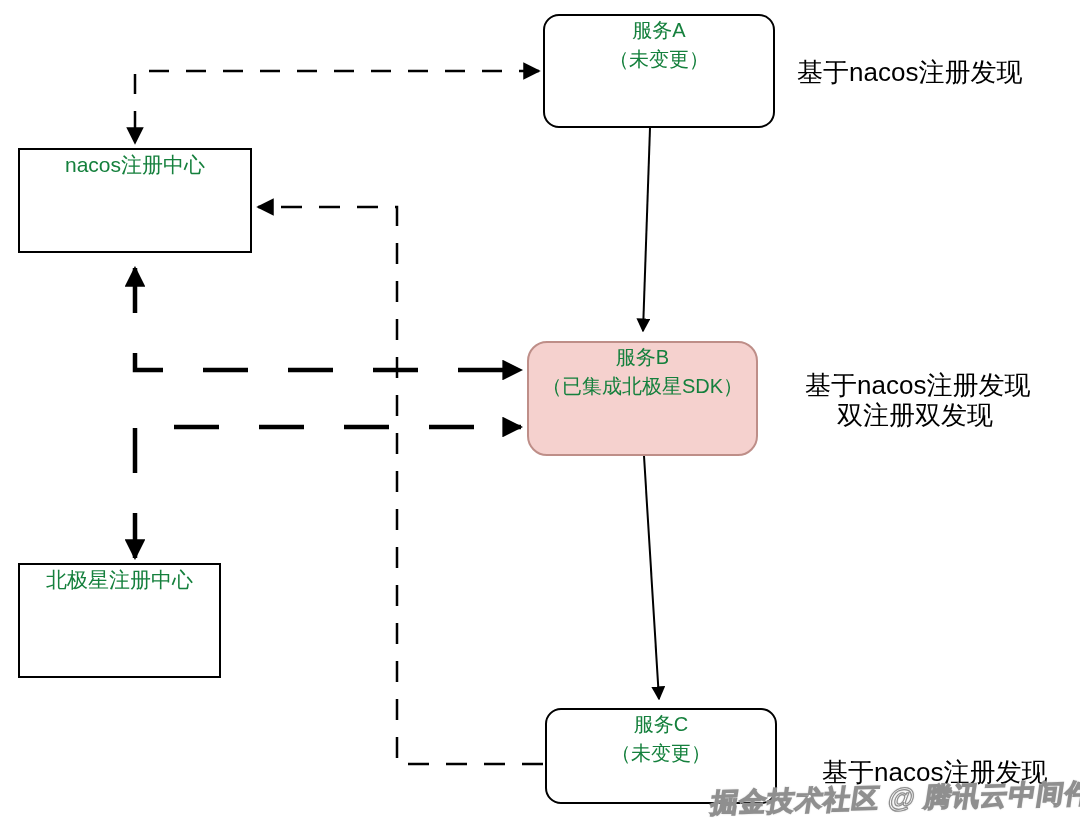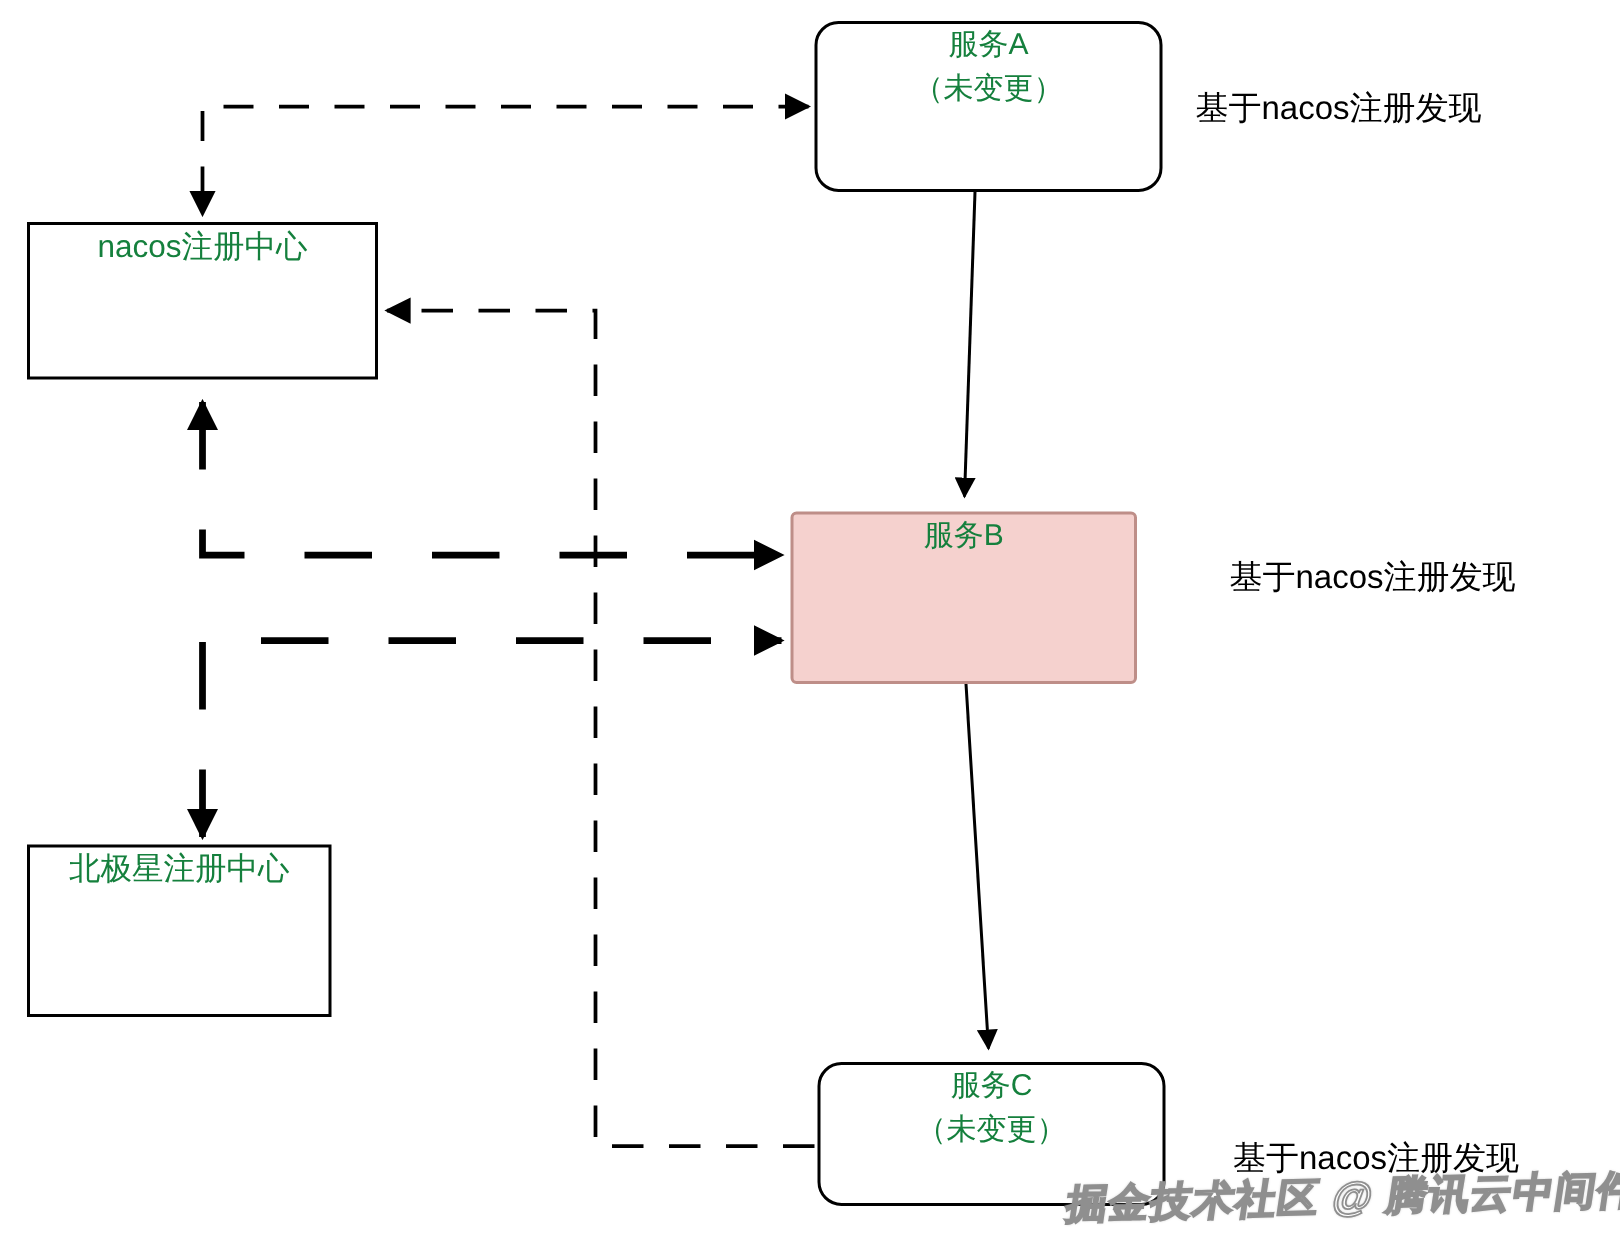--- a/index.html
+++ b/index.html
@@ -19,25 +19,25 @@
     align-items:center;justify-content:flex-start;
     text-align:center;
     font-size:20px;color:#15803d;
     line-height:29px;
     box-sizing:border-box;
   }
   .node.rounded{border-radius:16px;}
   .node.highlight{
     background:var(--hl-fill,#f5d1ce);
     border-color:var(--hl-border,#be8e88);
-    border-radius:4px;
+    border-radius:20px;
   }
   .note{
     position:absolute;
-    font-size:22px;color:#000000;
+    font-size:26px;color:#000000;
     line-height:30px;
     white-space:nowrap;
   }
   .note.center{text-align:center;}
   .watermark{
     position:absolute;
     left:712px;top:780px;
     font-size:27px;
     font-weight:bold;
     color:#ffffff;
@@ -80,34 +80,36 @@
     <span>服务A</span>
     <span>（未变更）</span>
   </div>
 
   <div class="node" style="left:18px;top:148px;width:234px;height:105px;font-size:21px;">
     <span>nacos注册中心</span>
   </div>
 
   <div class="node highlight" style="left:527px;top:341px;width:231px;height:115px;">
     <span>服务B</span>
+    <span>（已集成北极星SDK）</span>
   </div>
 
   <div class="node" style="left:18px;top:563px;width:203px;height:115px;font-size:21px;">
     <span>北极星注册中心</span>
   </div>
 
   <div class="node rounded" style="left:545px;top:708px;width:232px;height:96px;">
     <span>服务C</span>
     <span>（未变更）</span>
   </div>
 
   <div class="note" style="left:797px;top:57px;">基于nacos注册发现</div>
 
   <div class="note center" style="left:805px;top:370px;width:220px;">
     <div>基于nacos注册发现</div>
+    <div>双注册双发现</div>
   </div>
 
   <div class="note" style="left:822px;top:757px;">基于nacos注册发现</div>
 
   <div class="watermark">掘金技术社区 @ 腾讯云中间件</div>
 
 </div>
 
 </body></html>

